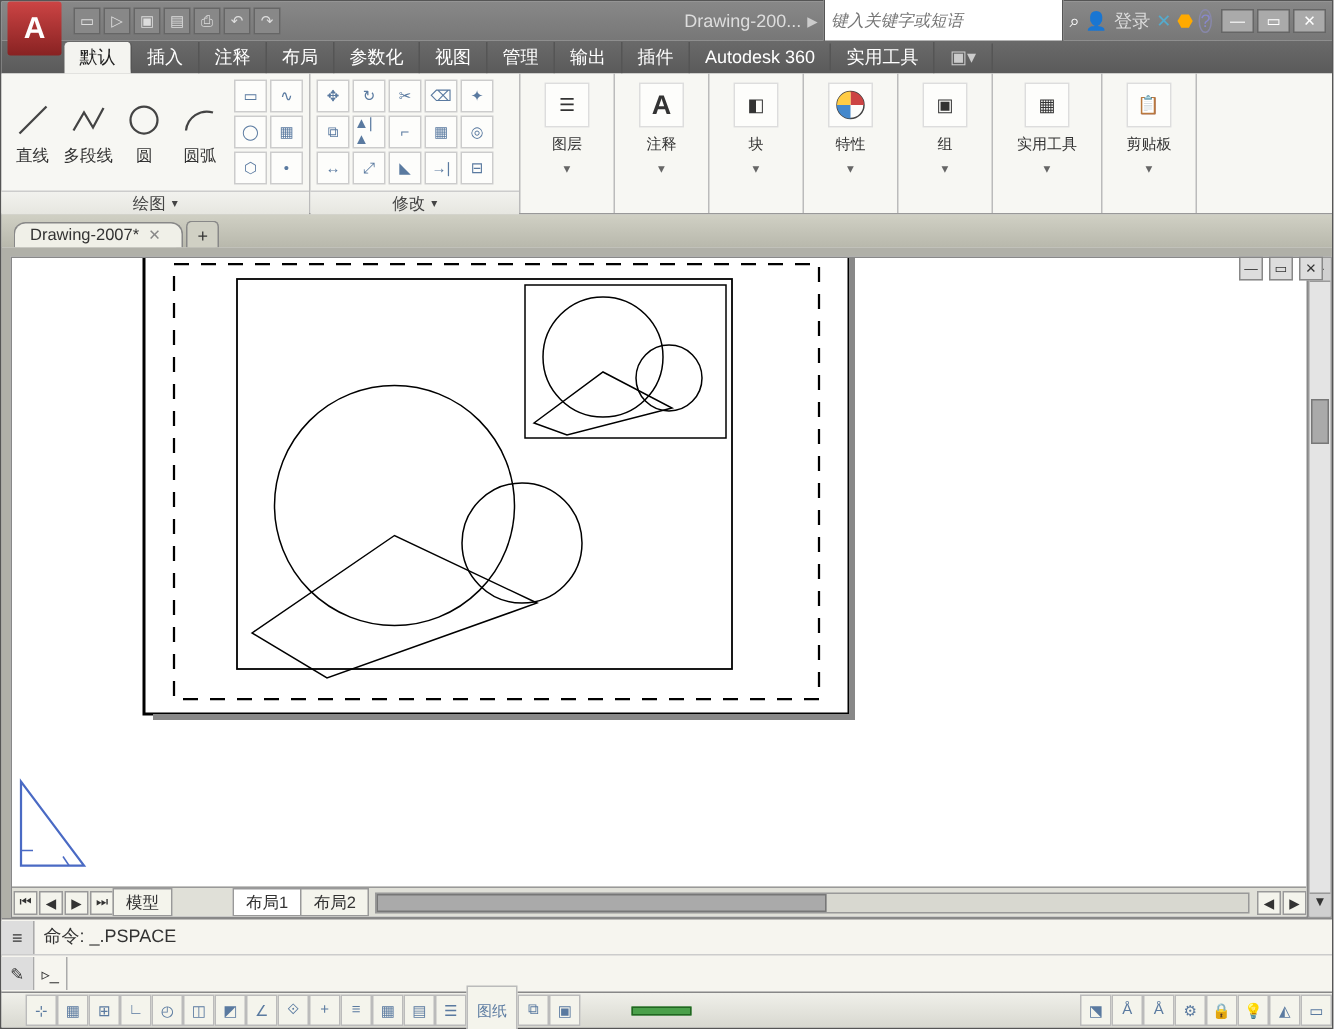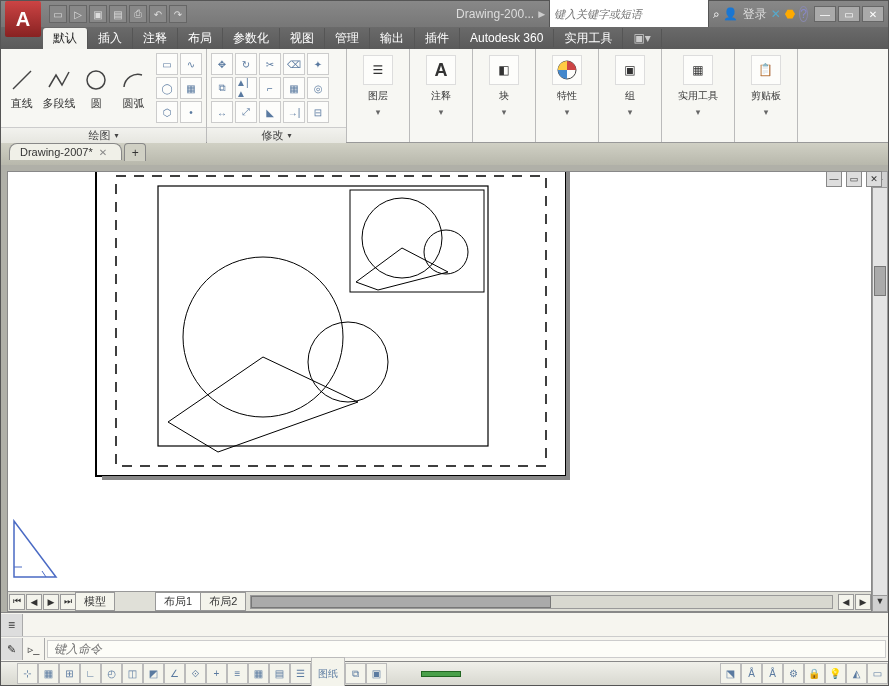--- a/index.html
+++ b/index.html
@@ -36,21 +36,21 @@
 .grid3x3 { display:grid; grid-template-columns:repeat(3,22px); grid-template-rows:repeat(3,22px); gap:2px; }
 .grid5x3 { display:grid; grid-template-columns:repeat(5,22px); grid-template-rows:repeat(3,22px); gap:2px; }
 .smallbtn { width:22px; height:22px; border:1px solid #ccc; background:#fdfdfb; display:flex; align-items:center; justify-content:center; font-size:10px; color:#5a7aa0; }
 
 .single-panel { display:flex; flex-direction:column; align-items:center; justify-content:center; padding:6px 16px; gap:4px; }
 .single-panel .picon { width:30px; height:30px; display:flex; align-items:center; justify-content:center; border:1px solid #ddd; background:#fdfdfb; }
 .single-panel .plabel { font-size:10px; }
 .single-panel .pdrop { font-size:9px; color:#666; }
 
 
-.doctab-row { height:22px; background:linear-gradient(#d0d0c4,#b8b8ac); display:flex; align-items:flex-start; padding-left:8px; }
+.doctab-row { height:22px; background:linear-gradient(#d0d0c4,#b8b8ac); display:flex; align-items:flex-end; padding-left:8px; }
 .doctab { background:#f0f0e8; border:1px solid #888; border-bottom:none; padding:2px 14px 2px 10px; border-top-left-radius:8px; border-top-right-radius:8px; font-size:11px; display:flex; align-items:center; gap:6px; }
 .doctab .close { color:#888; font-size:10px; }
 
 
 .canvas-area { flex:1; display:flex; background:#b0b0a8; position:relative; }
 .canvas-left { flex:1; background:#fff; margin:6px 0 0 6px; position:relative; border:1px solid #888; overflow:hidden; }
 .navcontrols { position:absolute; right:6px; top:6px; display:flex; gap:4px; }
 .navcontrols div { width:16px; height:16px; border:1px solid #888; background:#ddd; display:flex; align-items:center; justify-content:center; font-size:9px; }
 .vscroll { width:16px; background:#e4e4e4; margin:6px 0 0 0; border:1px solid #999; display:flex; flex-direction:column; }
 .vscroll .arrow { height:16px; background:#d0d0d0; border-bottom:1px solid #999; text-align:center; font-size:9px; }
@@ -331,25 +331,25 @@
     <div class="navcontrols">
       <div>—</div>
       <div>▭</div>
       <div>✕</div>
     </div>
   </div>
 
   <div class="cmd-area">
     <div class="cmd-row">
       <div class="cmd-left-icon">≡</div>
+      <div class="cmd-content">命令: _.PSPACE</div>
     </div>
     <div class="cmd-input-row">
       <div class="cmd-prompt">✎</div>
       <div class="cmd-prompt" style="background:#f6f5ef;">▹_</div>
-      <input class="cmd-input" placeholder="键入命令" style="">
     </div>
   </div>
 
   <div class="statusbar">
     <div class="status-spacer"></div>
     <div class="sbtn">⊹</div>
     <div class="sbtn">▦</div>
     <div class="sbtn">⊞</div>
     <div class="sbtn">∟</div>
     <div class="sbtn">◴</div>

